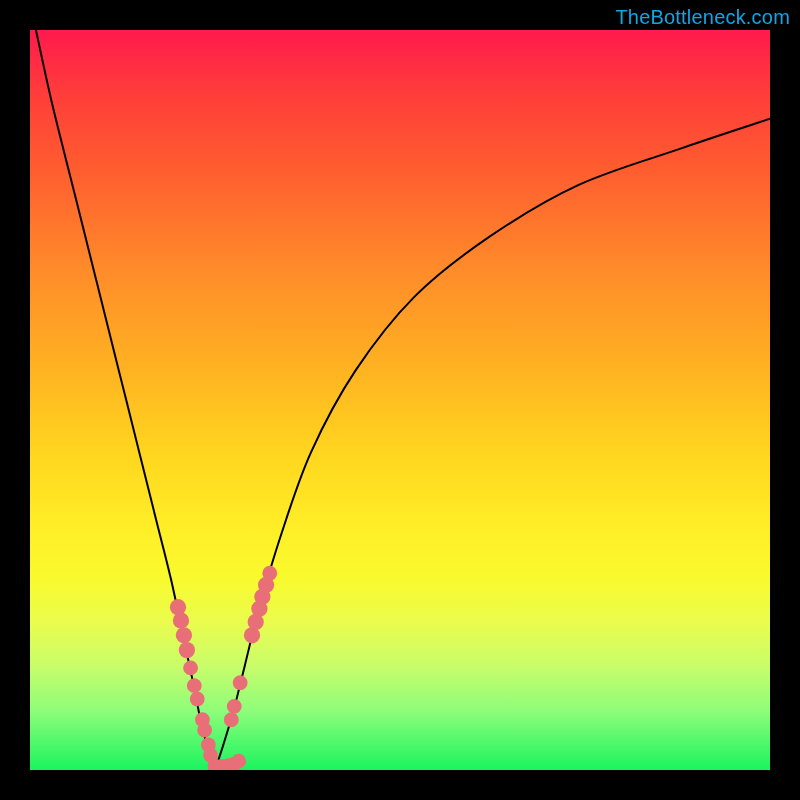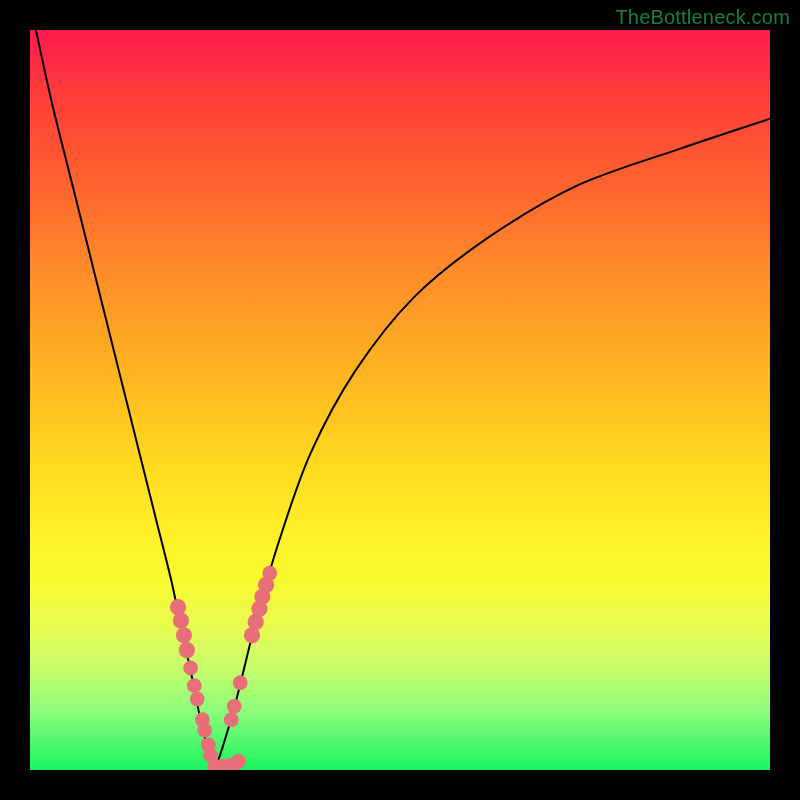--- a/index.html
+++ b/index.html
@@ -36,21 +36,21 @@
       #eafc4d 80%,
       #c8fd6a 86%,
       #8efd7a 92%,
       #1af45f 100%
     );
   }
   .watermark {
     position: absolute;
     top: 6px;
     right: 10px;
-    color: #15803d;
+    color: #0ea5e9;
     font-size: 20px;
     font-weight: 500;
     letter-spacing: 0.2px;
     user-select: none;
   }
   svg.curves {
     position: absolute;
     inset: 0;
   }
 </style>

